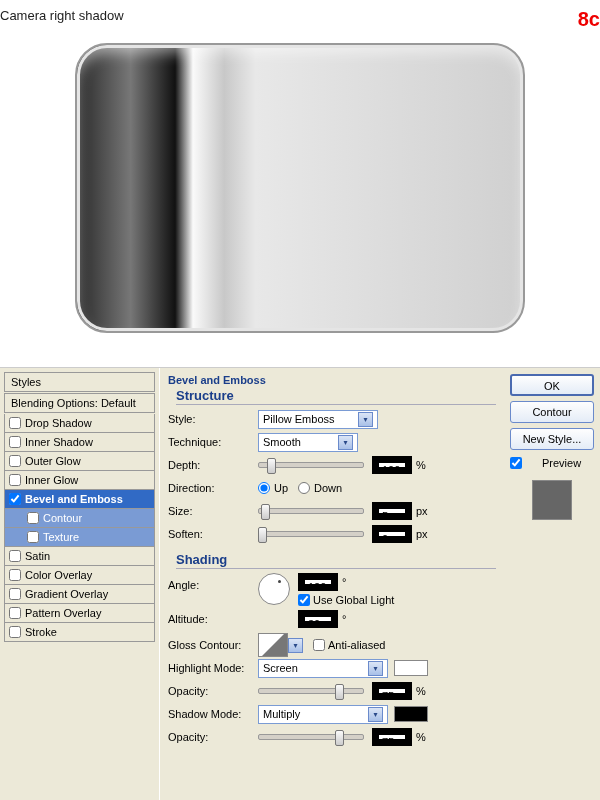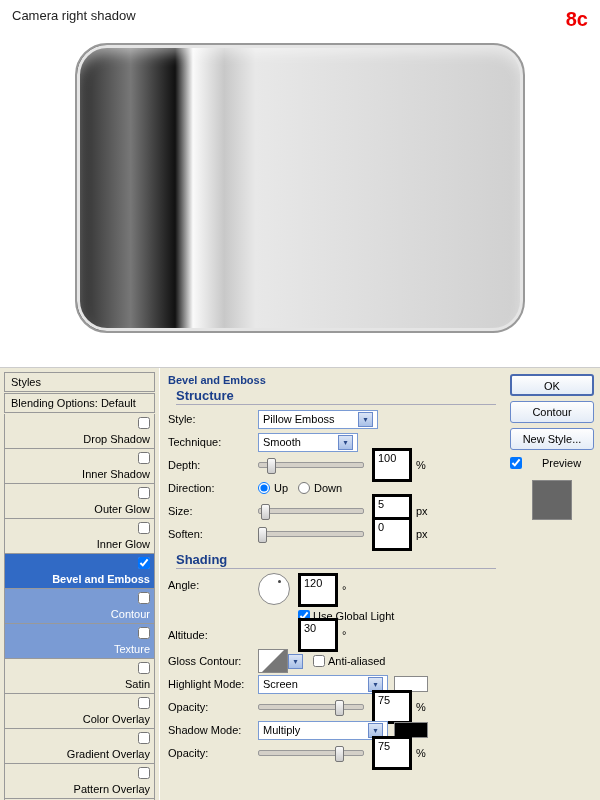--- a/index.html
+++ b/index.html
@@ -1,40 +1,40 @@
 <!DOCTYPE html>
 <html><head>
 <meta charset="utf-8">
 <style>
 * { box-sizing: border-box; margin: 0; padding: 0; }
 body { font-family: Tahoma, Arial, sans-serif; font-size: 11px; background: #ece9d8; width: 600px; height: 800px; overflow: hidden; }
-.top-panel { background: #fff; padding: 8px 12px; border-bottom: 1px solid #ccc; height: 368px; position: relative; }
+.top-panel { background: #fff; padding: 8px 0; border-bottom: 1px solid #ccc; height: 368px; position: relative; }
 .title-row { display: flex; justify-content: space-between; align-items: flex-start; }
 .page-title { font-size: 13px; color: #222; }
 .step-badge { color: #e00; font-size: 20px; font-weight: bold; }
 .preview-img { margin: 12px auto 0; width: 450px; height: 290px; border-radius: 32px; border: 2px solid #999; background: linear-gradient(to right, #2a2a2a 0%, #777 12%, #111 22%, #fafafa 26%, #c8c8c8 33%, #e8e8e8 40%, #d0d0d0 100%); box-shadow: inset 0 0 0 3px #e5e5e5, inset 0 8px 14px rgba(255,255,255,.5); }
 .dialog { display: flex; background: #ece9d8; height: 432px; }
 .left-col { width: 160px; border-right: 1px solid #fff; }
 .styles-hdr { border: 1px solid #999; background: #ece9d8; padding: 3px 6px; margin: 4px 4px 1px 4px; }
 .blend-opt { border: 1px solid #999; padding: 3px 6px; margin: 0 4px 1px 4px; background: #ece9d8; }
 .style-list { margin: 0 4px; }
-.style-item { border: 1px solid #999; border-top: none; padding: 3px 4px; display: flex; align-items: flex-end; gap: 4px; background: #ece9d8; flex-direction: column; }
+.style-item { border: 1px solid #999; border-top: none; padding: 3px 4px; display: flex; align-items: center; gap: 4px; background: #ece9d8; }
 .style-item.selected { background: #316ac5; color: #fff; font-weight: bold; }
 .style-item.sub-selected { background: #7a9bd4; color: #fff; padding-left: 22px; }
 input[type=checkbox] { width: 12px; height: 12px; }
 .mid-col { flex: 1; padding: 6px 8px; overflow: hidden; }
 .section-title { color: #1a3e8a; font-weight: bold; font-size: 11px; margin-bottom: 2px; }
 .sub-title { color: #1a3e8a; font-weight: bold; font-size: 13px; border-bottom: 1px solid #aab; padding-bottom: 1px; margin: 2px 0 4px 8px; }
 .row { display: flex; align-items: center; margin: 2px 0 3px 0; height: 20px; }
 .lbl { width: 90px; text-align: left; padding-right: 6px; color: #000; }
 .dd { border: 1px solid #7a9bd4; background: #fff; height: 19px; padding: 1px 4px; display: inline-flex; align-items: center; justify-content: space-between; }
 .dd-arrow { background: linear-gradient(#dbe5f6,#a8c0e8); border: 1px solid #6a8acb; width: 15px; height: 15px; display: inline-flex; align-items: center; justify-content: center; color: #2a4a8a; font-size: 8px; margin-left: 4px; }
 .slider { position: relative; width: 106px; height: 6px; background: #d4d0c8; border: 1px solid #999; border-radius: 2px; margin-right: 8px; }
 .slider .thumb { position: absolute; top: -5px; width: 9px; height: 16px; background: linear-gradient(#fafafa,#ccc); border: 1px solid #777; border-radius: 2px; }
-.numbox { width: 40px; height: 34px; border: 3px solid #000000; background: #fff; padding: 1px 3px; text-align: left; }
+.numbox { width: 40px; height: 18px; border: 7px solid #000000; background: #fff; padding: 1px 3px; text-align: left; }
 .unit { margin-left: 4px; }
 .radio-g { display: inline-flex; align-items: center; gap: 4px; margin-right: 10px; }
 input[type=radio] { width: 12px; height: 12px; }
 .dial { width: 32px; height: 32px; border: 1px solid #888; border-radius: 50%; background: #fff; position: relative; margin-right: 8px; }
 .dial::after { content: ""; position: absolute; width: 3px; height: 3px; background: #444; border-radius: 50%; top: 6px; right: 8px; }
 .contour-sw { width: 30px; height: 24px; border: 1px solid #888; background: linear-gradient(135deg,#fff 0%,#fff 48%,#777 52%,#777 100%); display: inline-block; }
 .color-sw { width: 34px; height: 16px; border: 1px solid #888; display: inline-block; }
 .right-col { width: 96px; padding: 6px 6px; display: flex; flex-direction: column; align-items: stretch; gap: 5px; }
 .btn { border: 1px solid #6a8acb; background: linear-gradient(#fefefe,#e4ecf7); height: 22px; border-radius: 3px; text-align: center; line-height: 20px; cursor: pointer; }
 .btn.primary { border: 2px solid #4a6ab0; }

